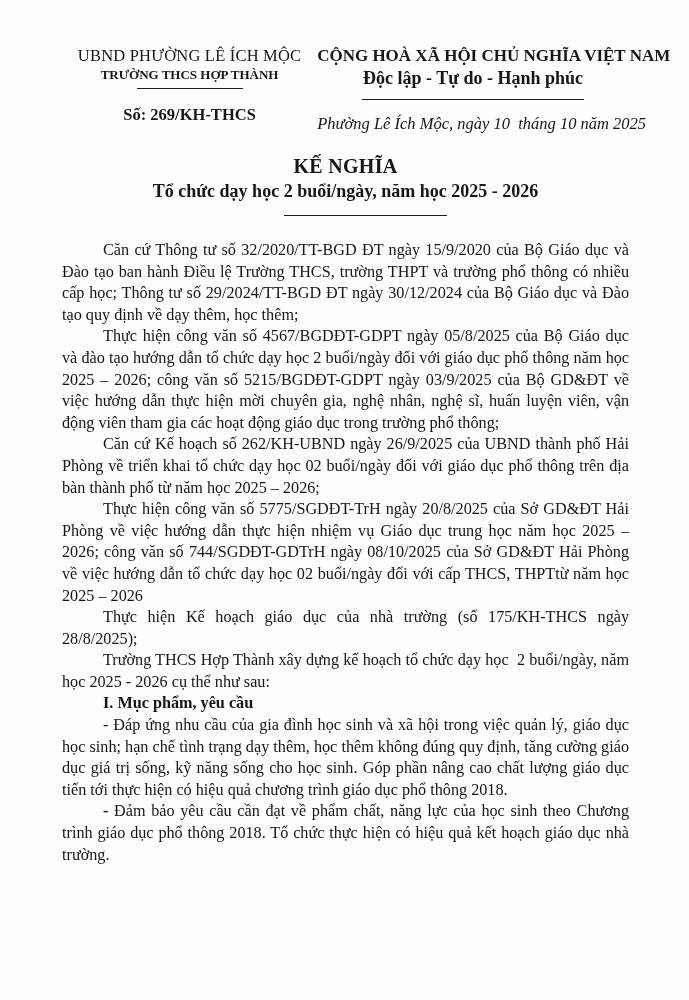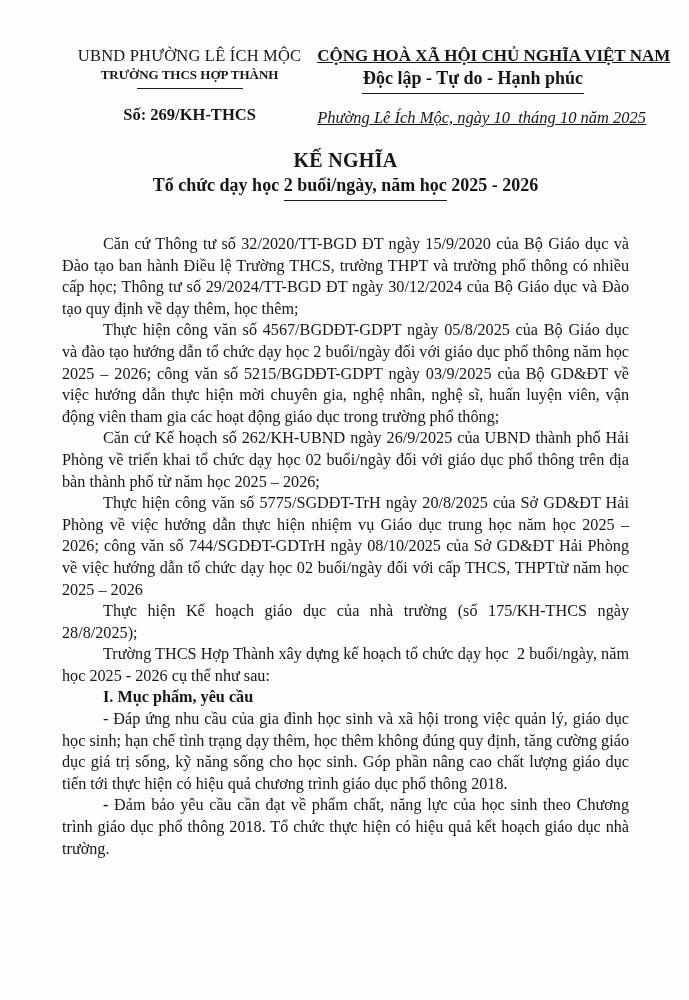--- a/index.html
+++ b/index.html
@@ -18,21 +18,21 @@
     padding: 46px 60px 0 62px;
     overflow: hidden;
   }
   
   .header {
     display: flex;
     align-items: flex-start;
   }
   .hcol { text-align: center; }
   .hcol.left  { width: 45%; flex: 0 0 45%; }
-  .hcol.right { width: 55%; flex: 0 0 55%; text-decoration: underline; }
+  .hcol.right { width: 55%; flex: 0 0 55%; }
   .h-line1 {
     font-size: 16.5px;
     letter-spacing: 0.2px;
     white-space: nowrap;
   }
   .h-line2 {
     font-size: 13px;
     font-weight: bold;
     margin-top: 1px;
     white-space: nowrap;
@@ -56,21 +56,21 @@
   }
   .n-line2 {
     font-size: 18px;
     font-weight: bold;
     margin-top: 2px;
     white-space: nowrap;
   }
   .motto-underline {
     display: inline-block;
     border-bottom: 1.7px solid #1c1c1c;
-    padding: 0 1px 4px 1px;
+    padding: 0 1px 10px 1px;
   }
   .dateline {
     font-size: 16.5px;
     font-style: italic;
     margin-top: 14px;
     white-space: nowrap;
   }
   
   .title-block {
     text-align: center;
@@ -81,21 +81,21 @@
     font-weight: bold;
     letter-spacing: 0.3px;
   }
   .title2 {
     font-size: 18px;
     font-weight: bold;
     margin-top: 3px;
   }
   .sub-underline {
     border-bottom: 1.7px solid #1c1c1c;
-    padding-bottom: 5px;
+    padding-bottom: 14px;
   }
   
   .body-text {
     margin-top: 38px;
     font-size: 16.2px;
     line-height: 21.6px;
     text-align: justify;
   }
   .body-text p {
     margin: 0;

